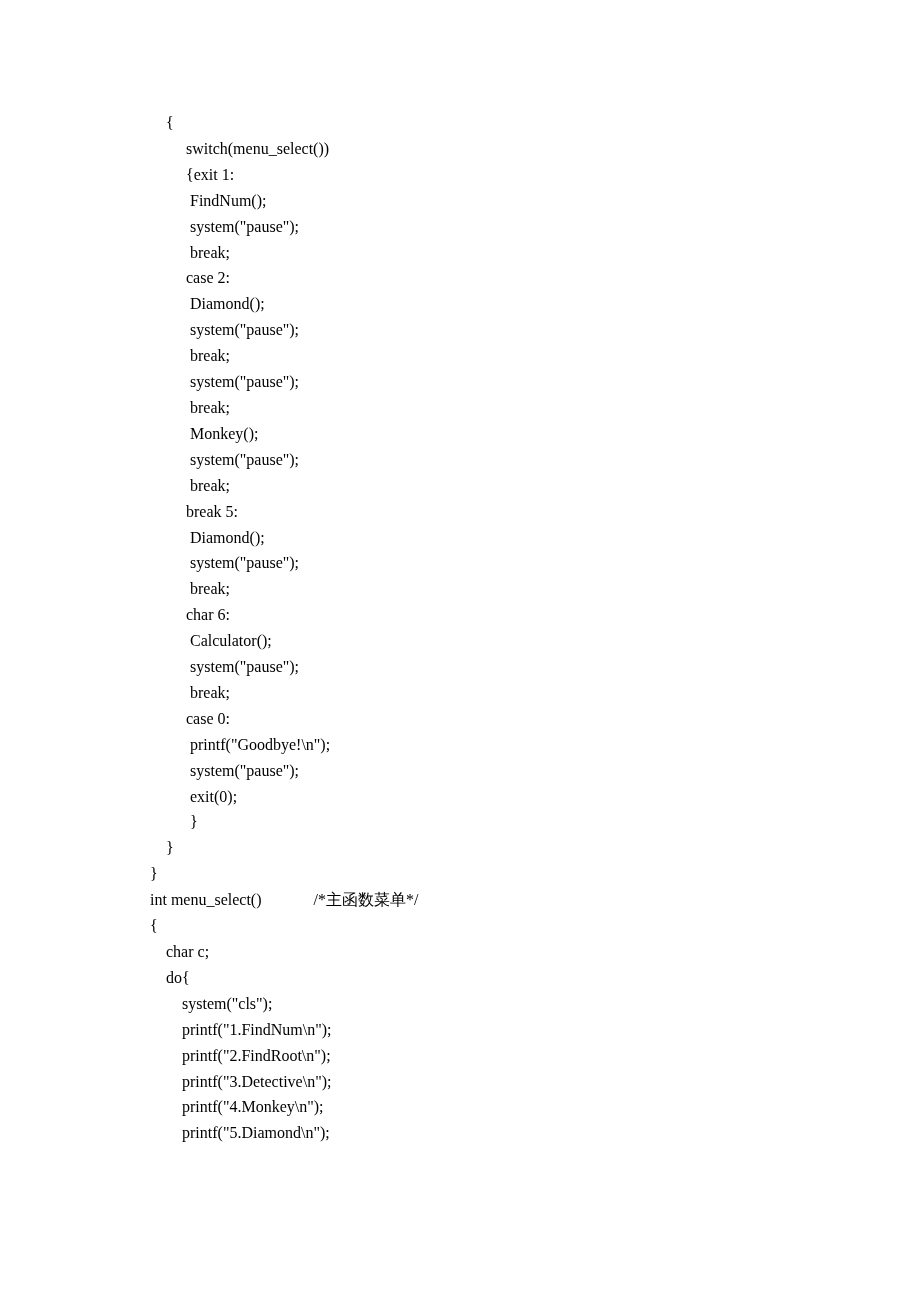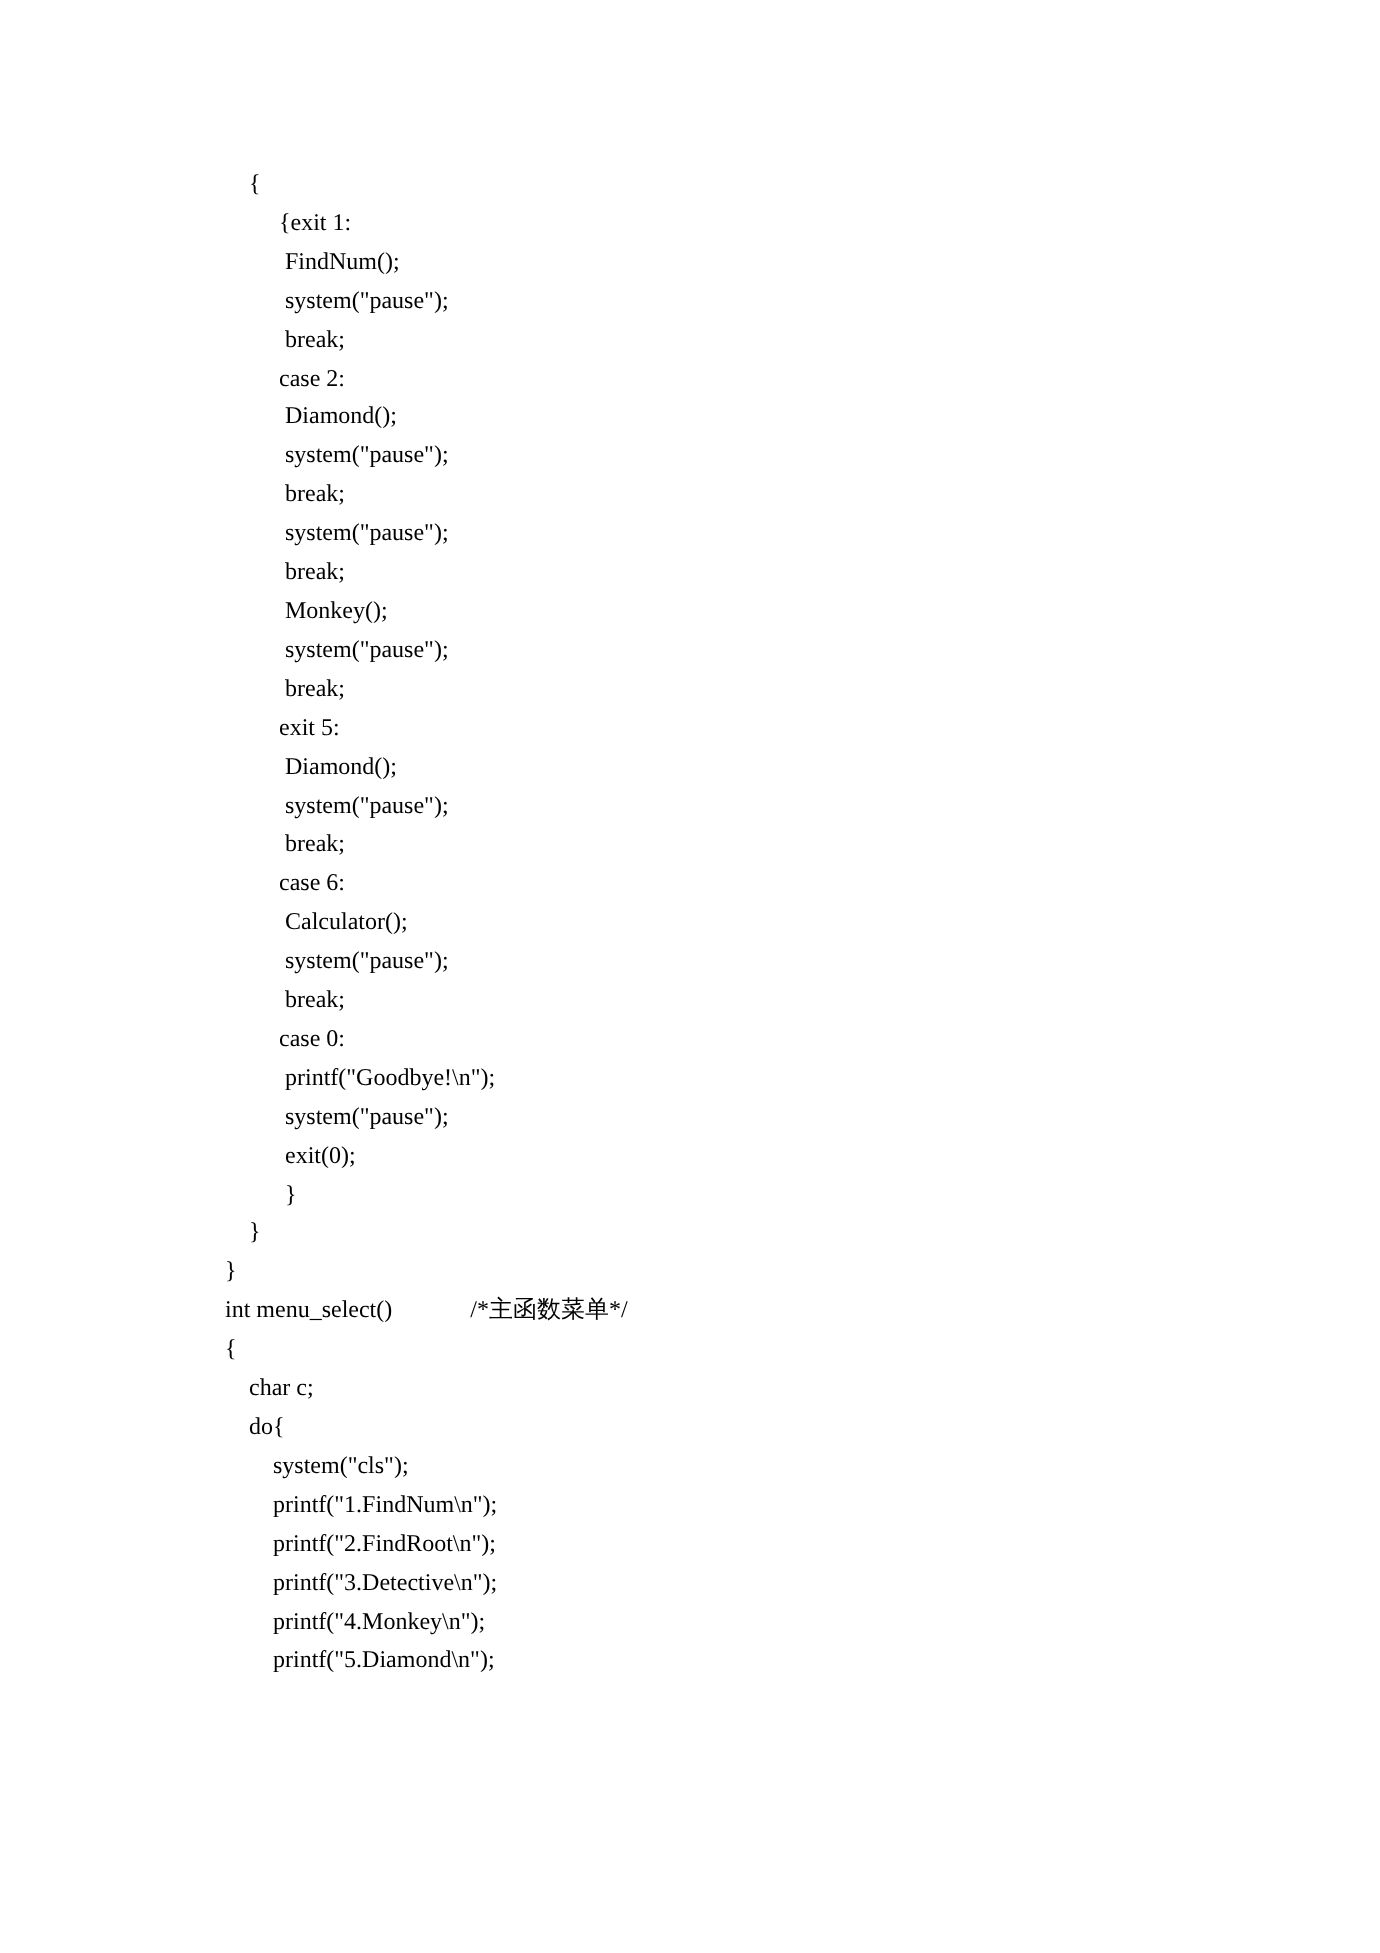--- a/index.html
+++ b/index.html
@@ -18,38 +18,39 @@
     .code-line {
       white-space: pre;
       display: block;
     }
   </style>
 </head>
 <body>
 
 <div class="page">
   <span class="code-line">    <span>{</span></span>
+  <span class="code-line">    <span>     switch(menu_select())</span></span>
   <span class="code-line">    <span>     {exit 1:</span></span>
   <span class="code-line">    <span>      FindNum();</span></span>
   <span class="code-line">    <span>      system("pause");</span></span>
   <span class="code-line">    <span>      break;</span></span>
   <span class="code-line">    <span>     case 2:</span></span>
   <span class="code-line">    <span>      Diamond();</span></span>
   <span class="code-line">    <span>      system("pause");</span></span>
   <span class="code-line">    <span>      break;</span></span>
   <span class="code-line">    <span>      system("pause");</span></span>
   <span class="code-line">    <span>      break;</span></span>
   <span class="code-line">    <span>      Monkey();</span></span>
   <span class="code-line">    <span>      system("pause");</span></span>
   <span class="code-line">    <span>      break;</span></span>
-  <span class="code-line">    <span>     exit 5:</span></span>
+  <span class="code-line">    <span>     break 5:</span></span>
   <span class="code-line">    <span>      Diamond();</span></span>
   <span class="code-line">    <span>      system("pause");</span></span>
   <span class="code-line">    <span>      break;</span></span>
-  <span class="code-line">    <span>     case 6:</span></span>
+  <span class="code-line">    <span>     char 6:</span></span>
   <span class="code-line">    <span>      Calculator();</span></span>
   <span class="code-line">    <span>      system("pause");</span></span>
   <span class="code-line">    <span>      break;</span></span>
   <span class="code-line">    <span>     case 0:</span></span>
   <span class="code-line">    <span>      printf("Goodbye!\n");</span></span>
   <span class="code-line">    <span>      system("pause");</span></span>
   <span class="code-line">    <span>      exit(0);</span></span>
   <span class="code-line">    <span>      }</span></span>
   <span class="code-line">    <span>}</span></span>
   <span class="code-line">}</span>

